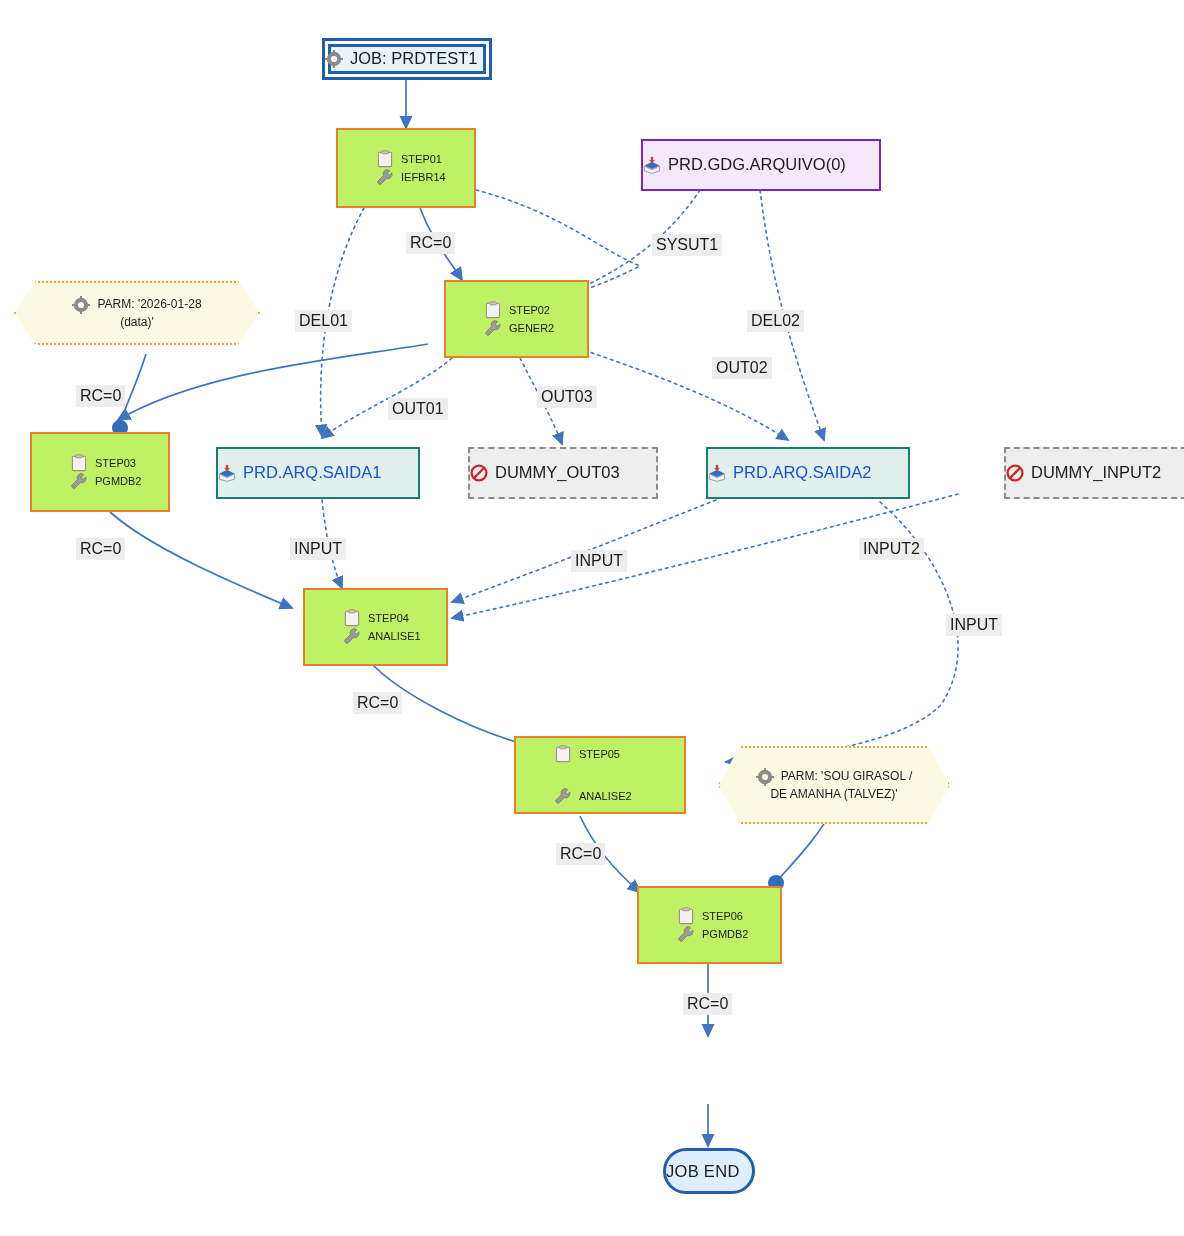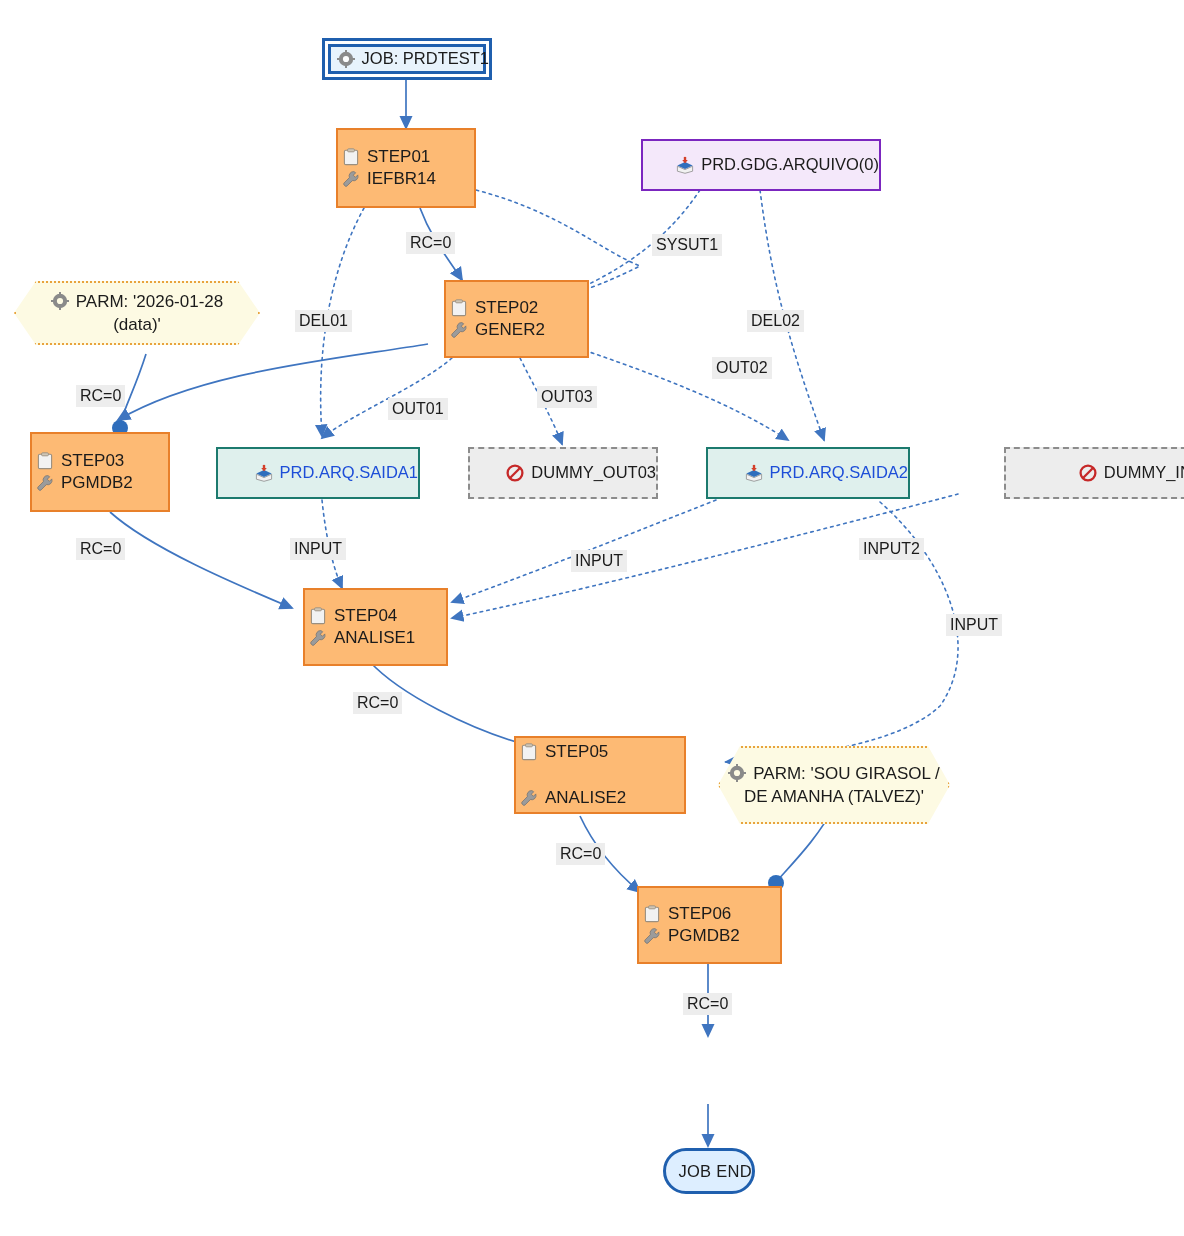--- a/index.html
+++ b/index.html
@@ -11,44 +11,44 @@
     -webkit-font-smoothing:antialiased;
   }
   #canvas{position:absolute;inset:0;width:1184px;height:1236px;}
   svg.edges{position:absolute;left:0;top:0;width:1184px;height:1236px;pointer-events:none;}
 
   
   .node{
     position:absolute;
     box-sizing:border-box;
     display:flex;flex-direction:column;
-    align-items:flex-end;justify-content:center;
+    align-items:flex-start;justify-content:center;
     overflow:hidden;
     white-space:nowrap;
   }
   .node .line{
     display:flex;align-items:center;
     gap:7px;
     line-height:1.32;
   }
   .ico{
     display:inline-block;
     width:18px;height:18px;
     flex:0 0 18px;
     position:relative;
   }
 
   
   .step{
-    background:#fdba74;
+    background:#bef264;
     border:2.5px solid #e8802a;
-    font-size:17px;
+    font-size:11px;
     color:#1b1b1b;
     padding:6px 4px;
-    align-items:flex-end;
+    align-items:flex-start;
   }
   .step .line{justify-content:flex-start;padding-left:34px;width:100%;}
 
   
   .dataset{
     background:#dff0ed;
     border:2.5px solid #1c7a6e;
     font-size:16.5px;
     color:#1d4ed8;
   }
@@ -80,21 +80,21 @@
     font-size:16.5px;color:#1b1b1b;
     letter-spacing:.3px;
   }
 
   
   .parm{
     position:absolute;
     box-sizing:border-box;
     display:flex;flex-direction:column;
     align-items:center;justify-content:center;
-    font-size:17px;color:#1b1b1b;
+    font-size:12px;color:#1b1b1b;
     background:#fdfae3;
     border:2px dotted #e8a33d;
     clip-path:polygon(22px 0,calc(100% - 22px) 0,100% 50%,calc(100% - 22px) 100%,22px 100%,0 50%);
     text-align:center;
     line-height:1.38;
     overflow:hidden;white-space:nowrap;
   }
   .parm .l1{display:flex;align-items:center;gap:7px;}
 
   

